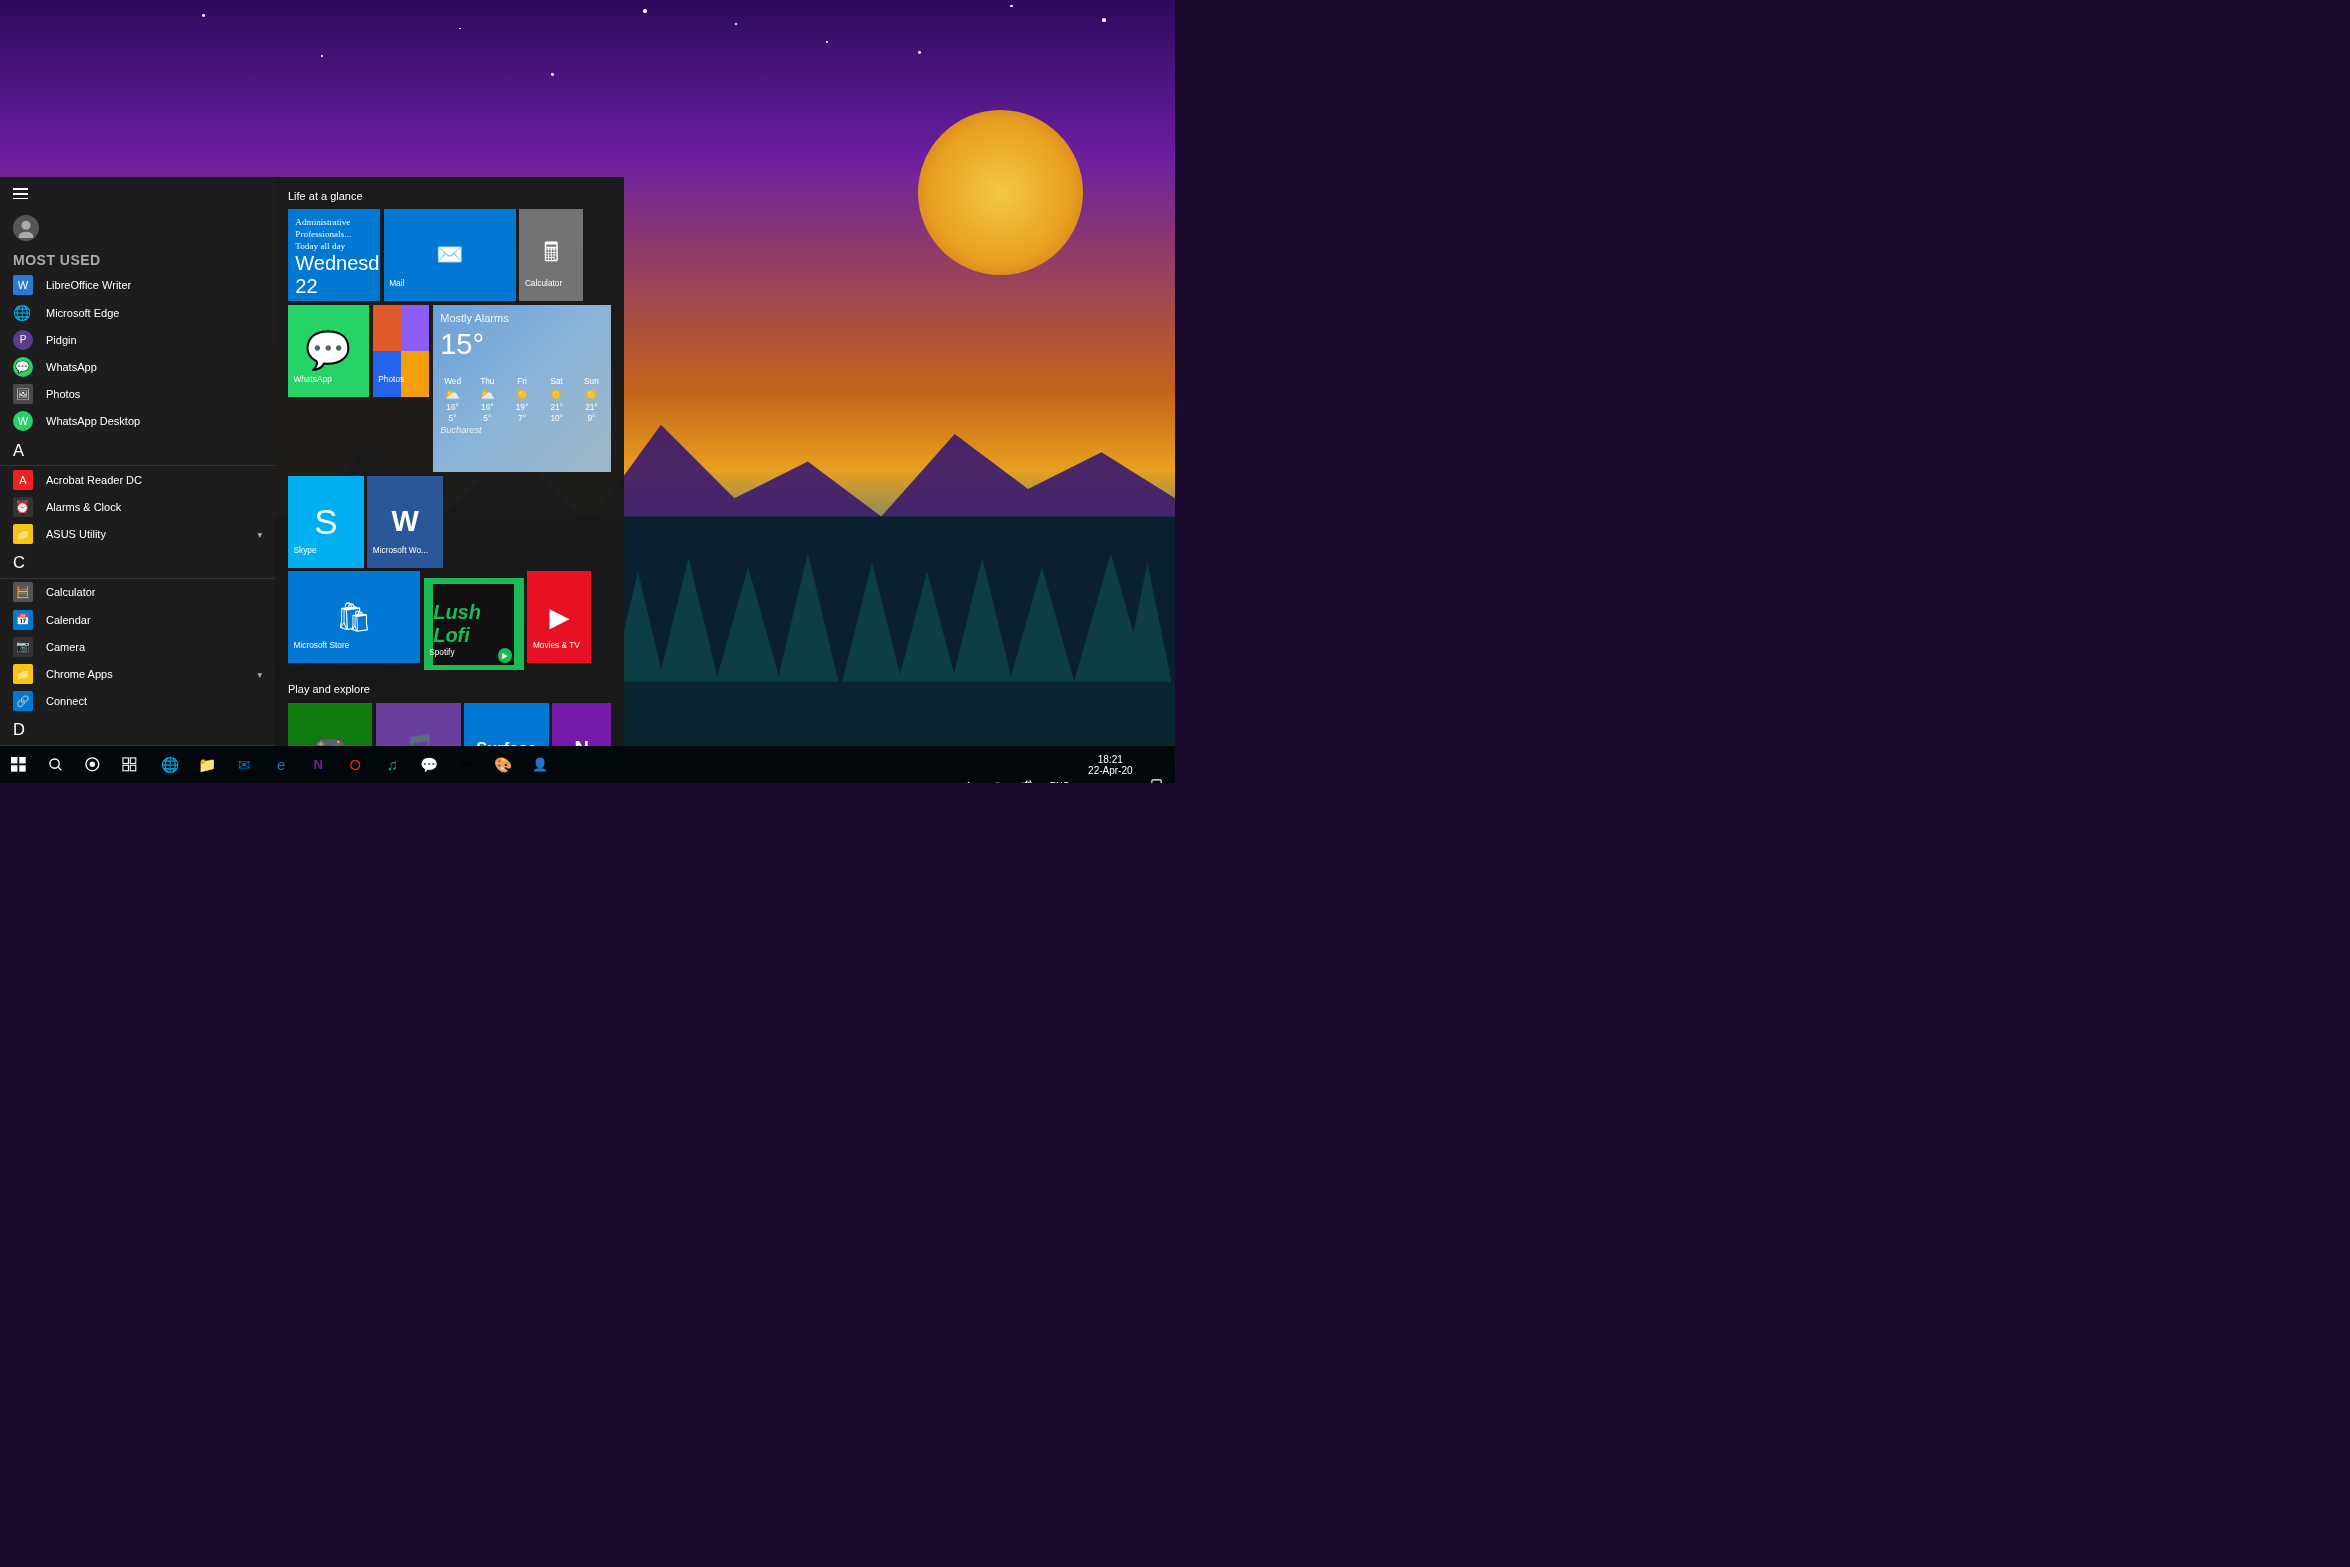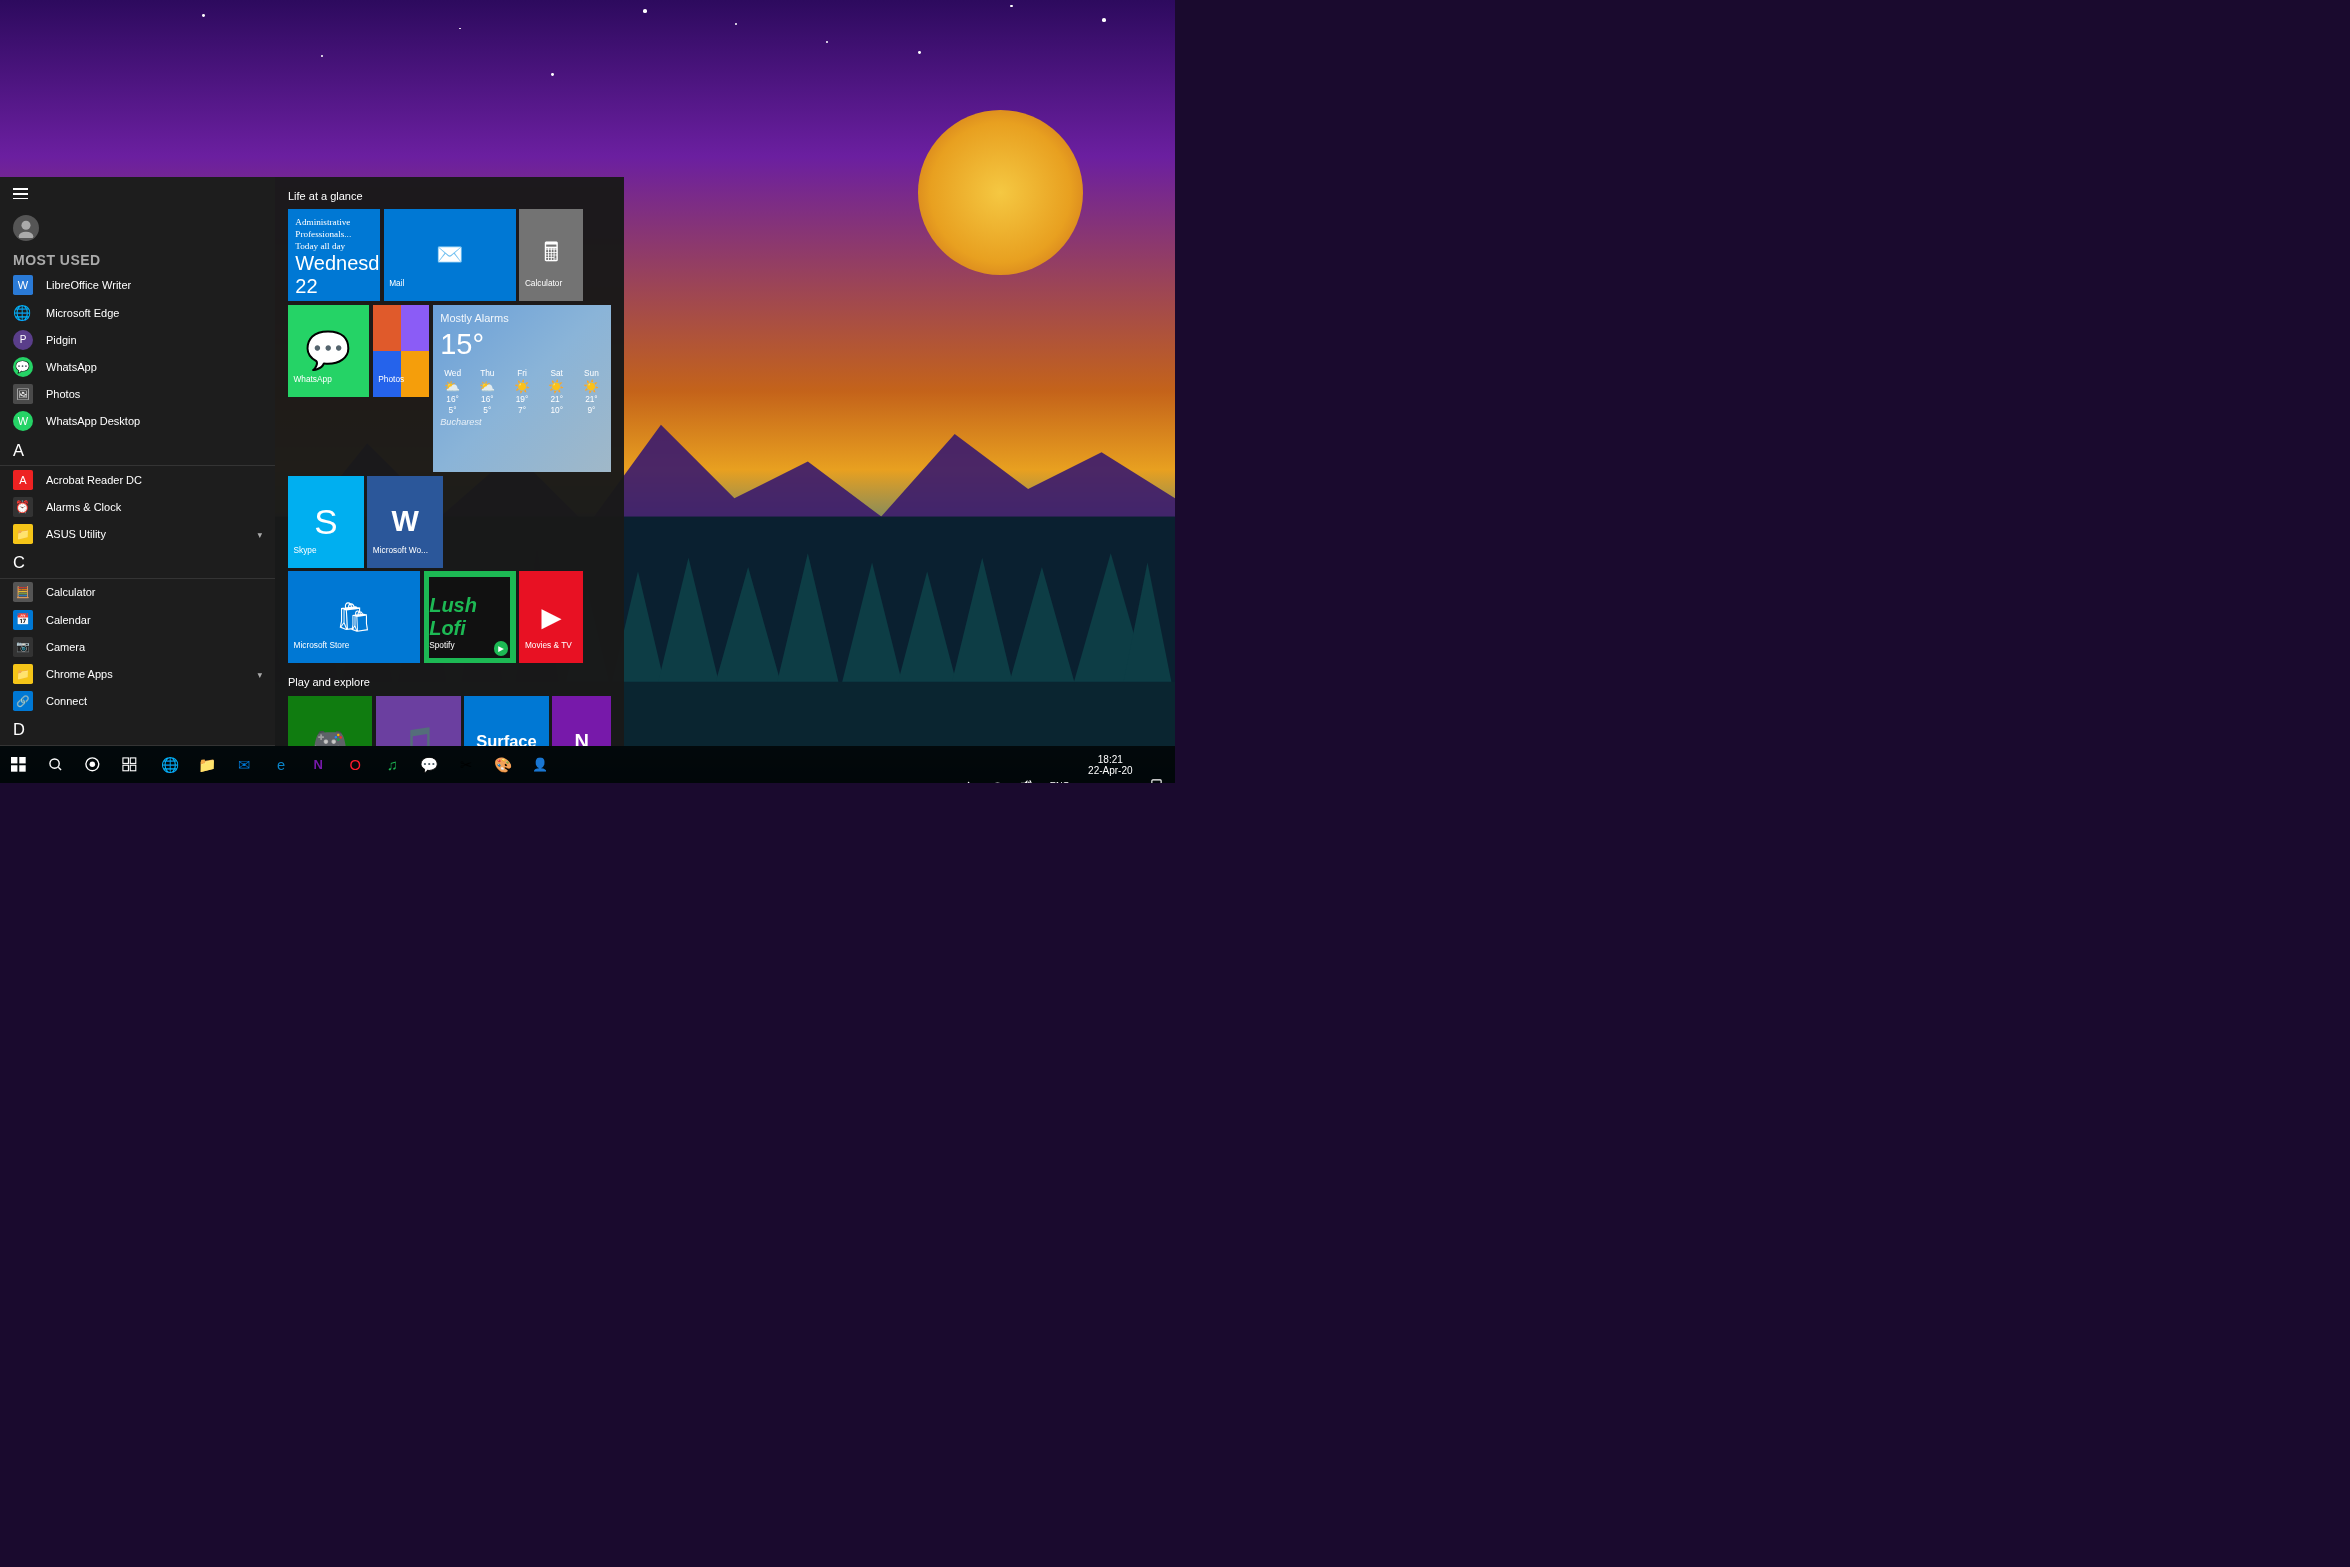--- a/index.html
+++ b/index.html
@@ -351,21 +351,21 @@
       background: linear-gradient(135deg, #6a9fd8 0%, #8ab4d8 50%, #a0b8c8 100%);
       width: 200px;
       height: 167px;
       padding: 7.3px;
     }
     .weather-title { font-size: 11px; opacity: 0.9; }
     .weather-temp { font-size: 29px; font-weight: 200; margin: 3.7px 0; }
     .weather-forecast {
       display: flex;
       gap: 10px;
-      margin-top: 3px;
+      margin-top: 11px;
       font-size: 8.3px;
     }
     .weather-day { display: flex; flex-direction: column; align-items: center; gap: 0.9px; width: 35px; }
     .weather-icon { font-size: 13px; }
 
     
     .tile-skype {
       background: #00aff0;
       width: 92px;
       height: 92px;
@@ -390,26 +390,27 @@
       width: 132px;
       height: 92px;
       align-items: center;
       justify-content: center;
       font-size: 29px;
     }
 
     
     .tile-spotify {
       background: #1db954;
-      width: 92px;
+      width: 100px;
       height: 92px;
       align-items: center;
       justify-content: center;
       font-size: 10px;
       padding: 4px;
+      margin-top: 7px;
     }
     .spotify-inner {
       background: #111;
       width: 81px;
       height: 81px;
       display: flex;
       align-items: center;
       justify-content: center;
       position: relative;
       overflow: hidden;

